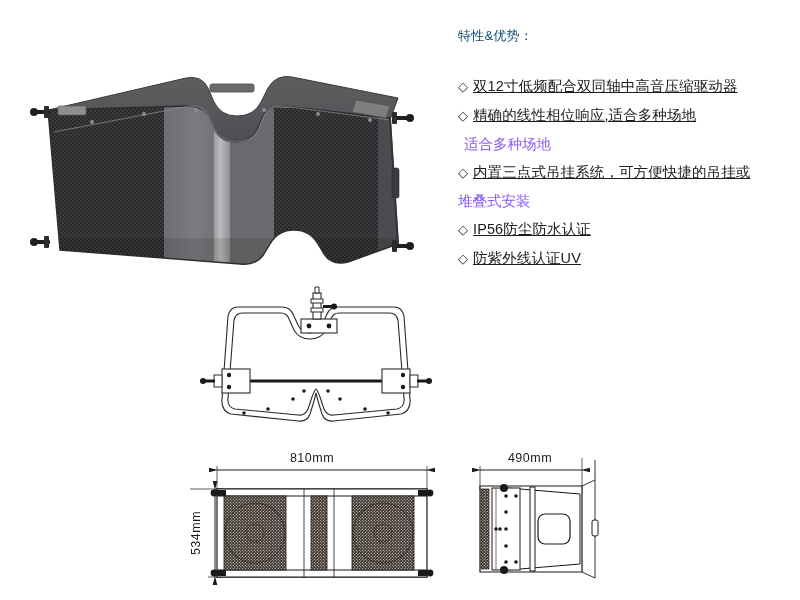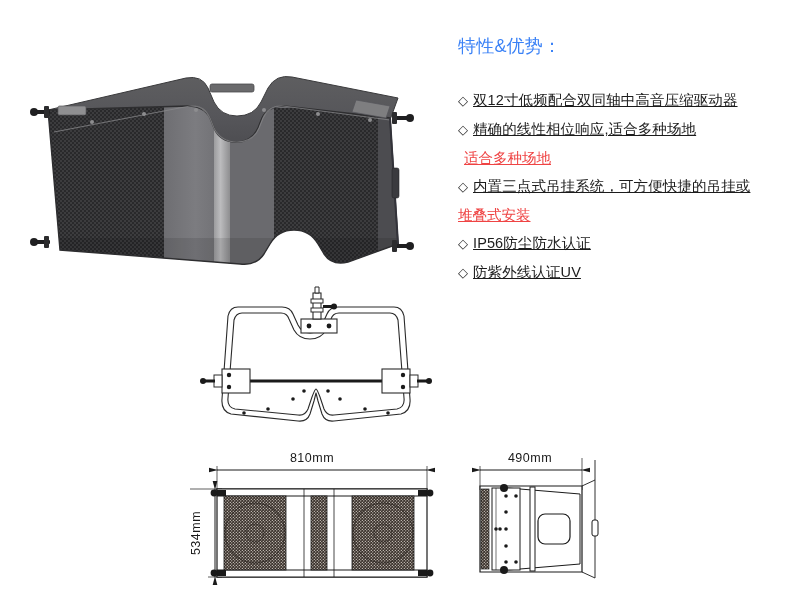--- a/index.html
+++ b/index.html
@@ -18,24 +18,24 @@
   }
 
   
   #features-panel {
     position: absolute;
     left: 458px;
     top: 18px;
     width: 340px;
   }
   #features-title {
-    font-size: 18px;
+    font-size: 13px;
     line-height: 1.5;
-    color: #3b82f6;
-    margin: 15px 0 26px 0;
+    color: #0c4a6e;
+    margin: 8px 0 26px 0;
     letter-spacing: 0.2px;
   }
   .feature-row {
     display: block;
     font-size: 14.5px;
     line-height: 28px;
     color: #1c1c1c;
     white-space: nowrap;
     letter-spacing: 0.1px;
   }
@@ -47,23 +47,22 @@
     color: #1c1c1c;
   }
   .feature-row .ftext {
     display: inline-block;
     text-decoration: underline;
   }
   .feature-cont {
     display: block;
     font-size: 14.5px;
     line-height: 28px;
-    color: #ef4444;
+    color: #8b5cf6;
     white-space: nowrap;
-    text-decoration: underline;
   }
   .feature-cont.indent { padding-left: 6px; }
   .feature-cont.flush  { padding-left: 0px; }
 
   
   #product-photo {
     position: absolute;
     left: 18px;
     top: 48px;
     width: 410px;

